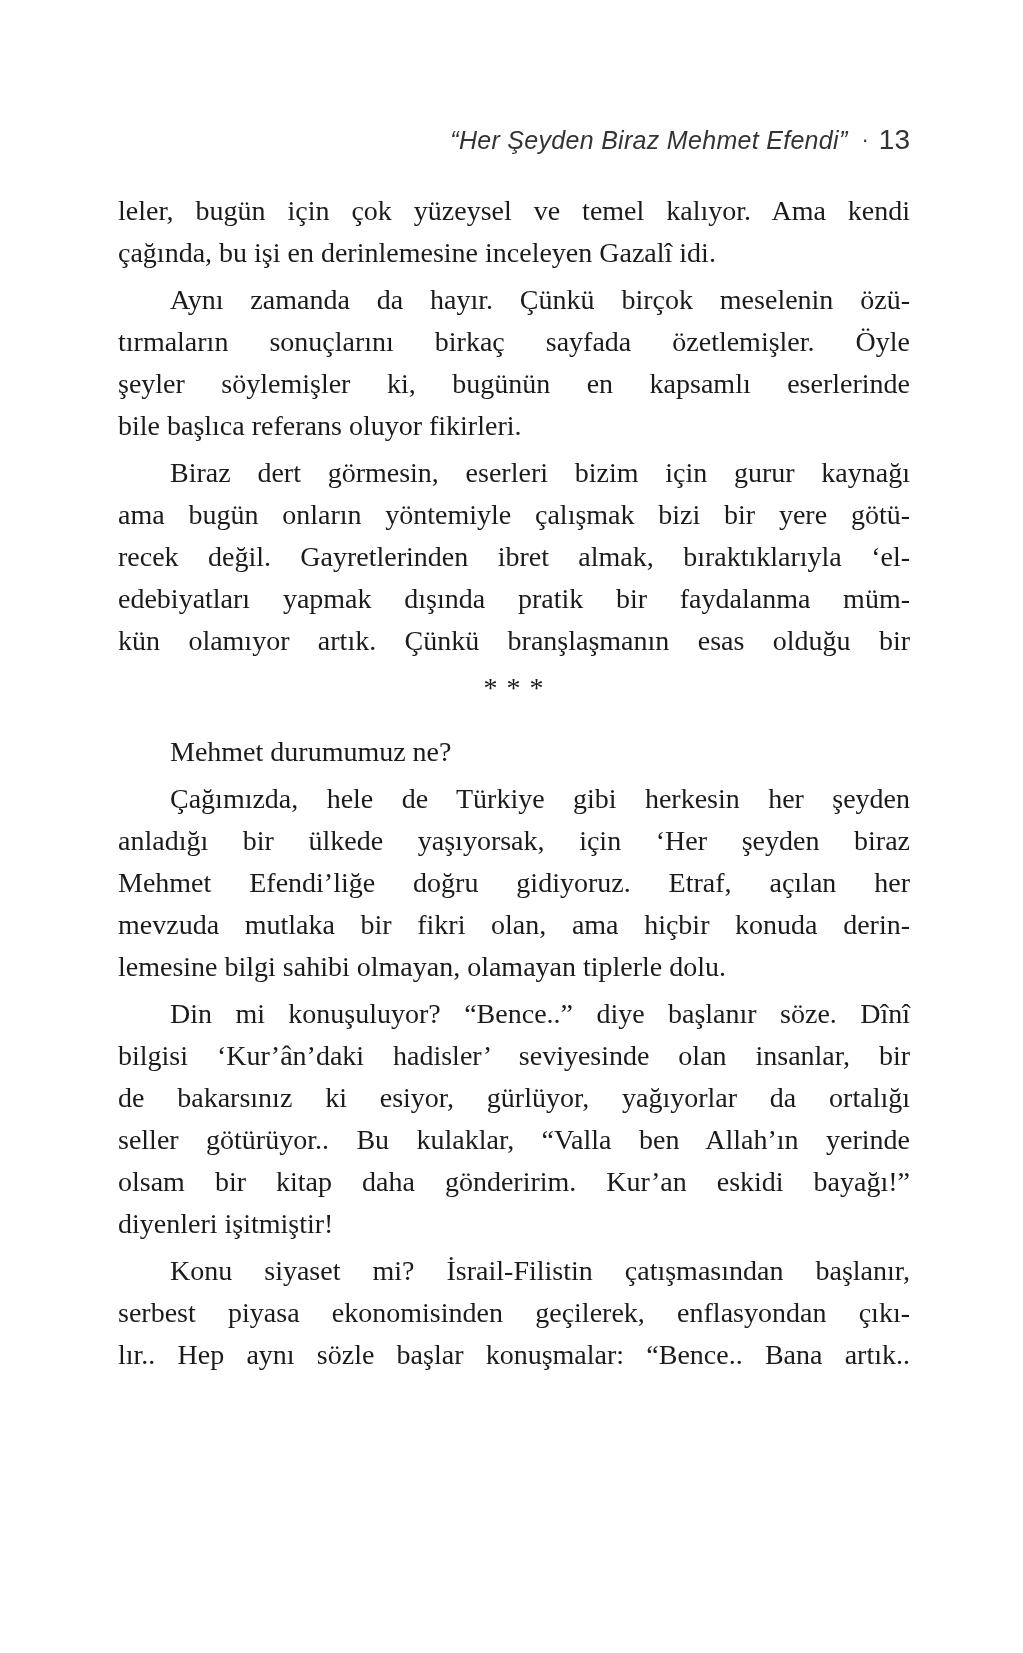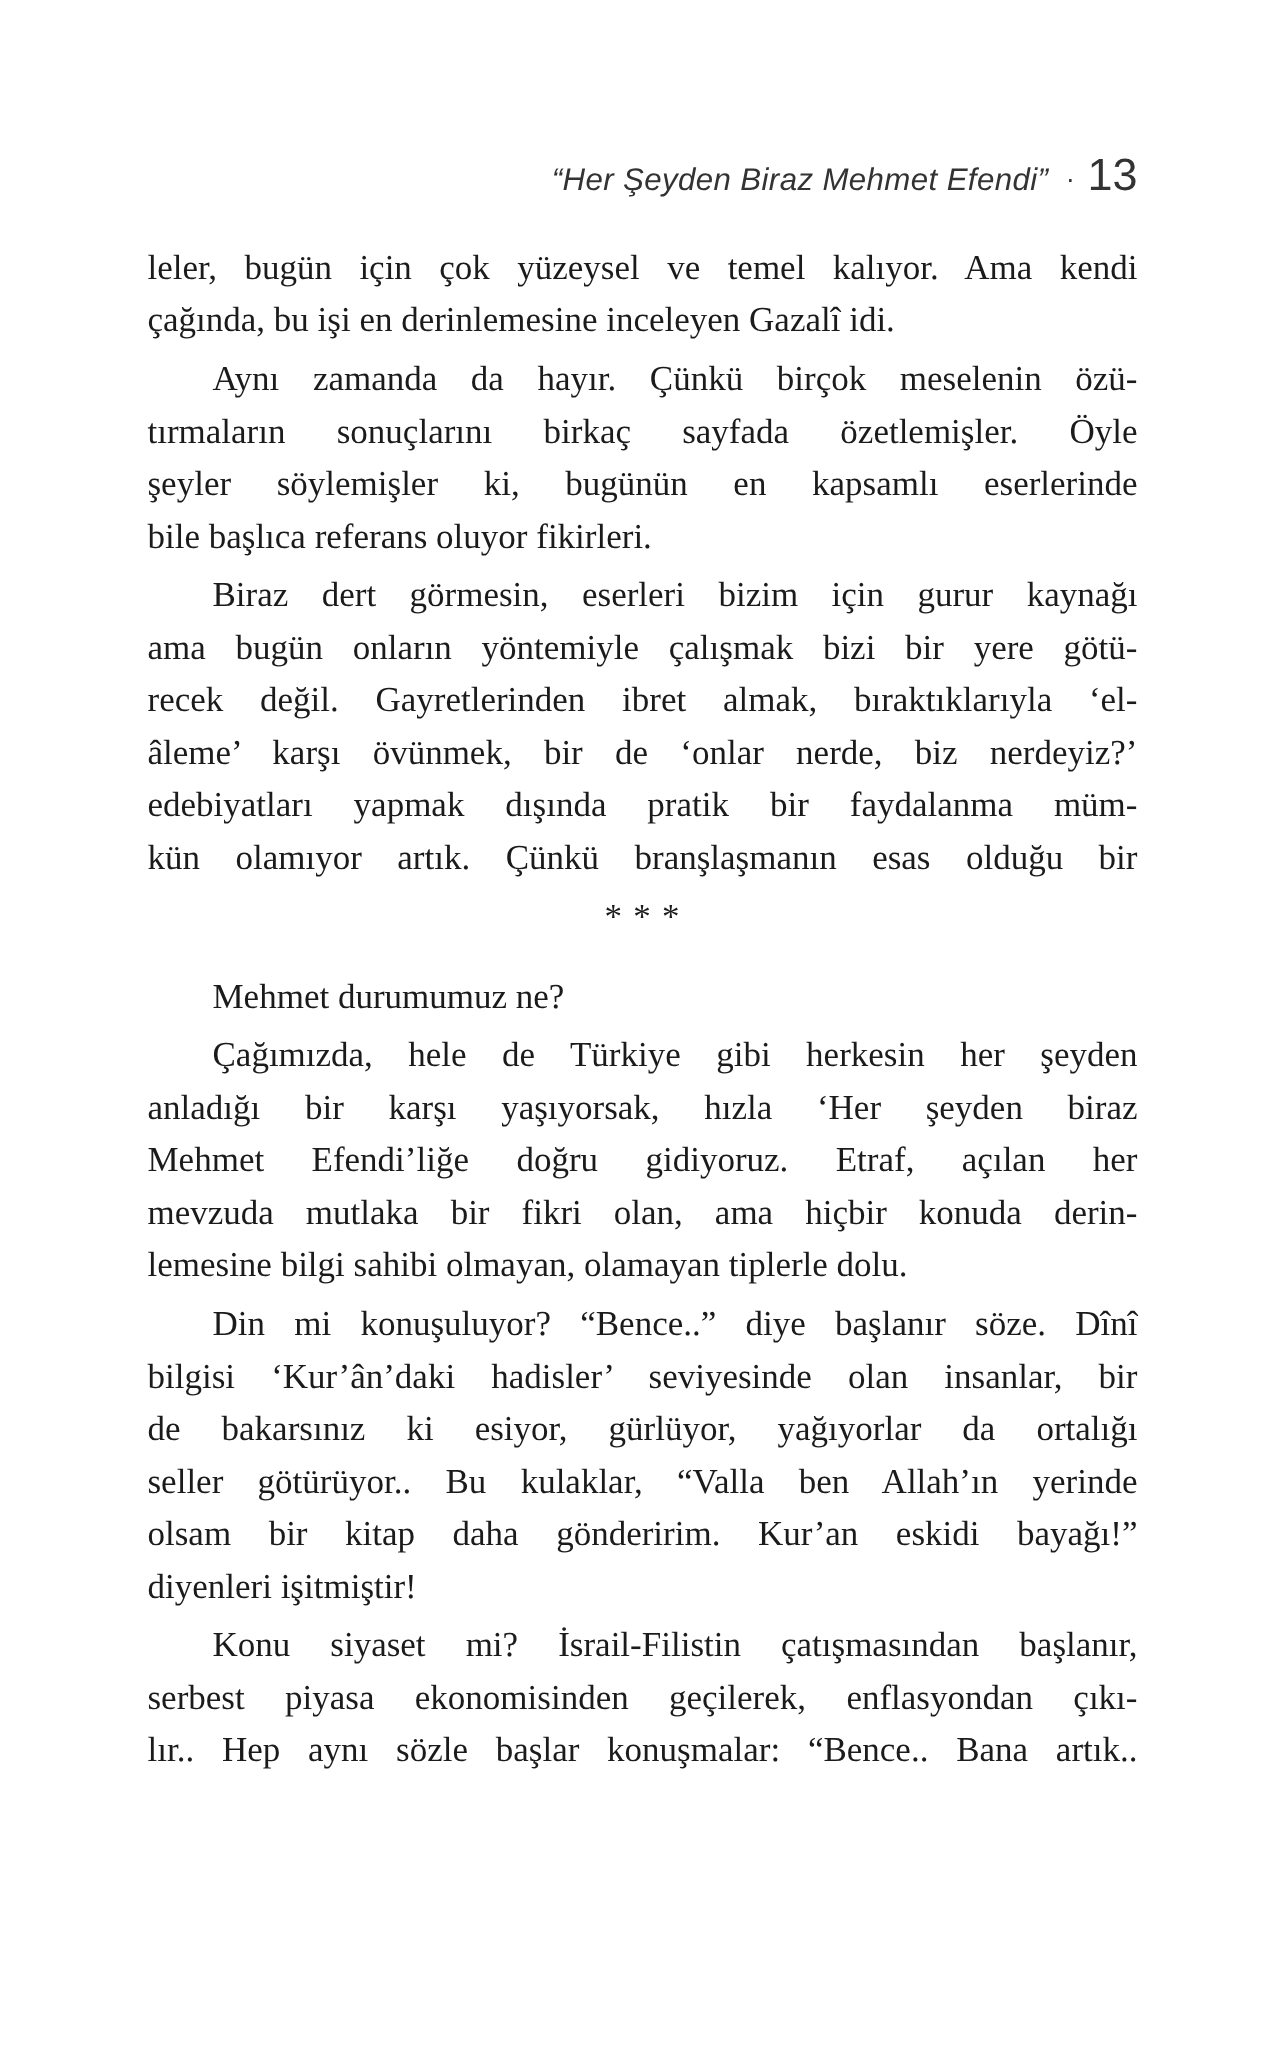--- a/index.html
+++ b/index.html
@@ -32,21 +32,21 @@
     font-style: italic;
     letter-spacing: 0.3px;
   }
   .rh-dot {
     display: inline-block;
     margin: 0 10px 0 14px;
     font-size: 22px;
     vertical-align: 2px;
   }
   .rh-num {
-    font-size: 36px;
+    font-size: 28px;
     font-style: normal;
   }
 
   .body-text {
     margin-top: 32px;
     font-size: 28px;
     line-height: 42px;
     color: var(--text);
   }
 
@@ -91,31 +91,30 @@
       <div class="paragraph">
         <div class="line indent">Aynı zamanda da hayır. Çünkü birçok meselenin özü-</div>
         <div class="line">tırmaların sonuçlarını birkaç sayfada özetlemişler. Öyle</div>
         <div class="line">şeyler söylemişler ki, bugünün en kapsamlı eserlerinde</div>
         <div class="line endline">bile başlıca referans oluyor fikirleri.</div>
       </div>
       <div class="paragraph">
         <div class="line indent">Biraz dert görmesin, eserleri bizim için gurur kaynağı</div>
         <div class="line">ama bugün onların yöntemiyle çalışmak bizi bir yere götü-</div>
         <div class="line">recek değil. Gayretlerinden ibret almak, bıraktıklarıyla ‘el-</div>
-        <div class="line">âleme’ karşı övünmek, bir de ‘onlar nerde, biz nerdeyiz?’</div>
         <div class="line">edebiyatları yapmak dışında pratik bir faydalanma müm-</div>
         <div class="line">kün olamıyor artık. Çünkü branşlaşmanın esas olduğu bir</div>
       </div>
       <div class="separator">* * *</div>
       <div class="paragraph">
         <div class="line indent endline">Mehmet durumumuz ne?</div>
       </div>
       <div class="paragraph">
         <div class="line indent">Çağımızda, hele de Türkiye gibi herkesin her şeyden</div>
-        <div class="line">anladığı bir karşı yaşıyorsak, hızla ‘Her şeyden biraz</div>
+        <div class="line">anladığı bir ülkede yaşıyorsak, için ‘Her şeyden biraz</div>
         <div class="line">Mehmet Efendi’liğe doğru gidiyoruz. Etraf, açılan her</div>
         <div class="line">mevzuda mutlaka bir fikri olan, ama hiçbir konuda derin-</div>
         <div class="line endline">lemesine bilgi sahibi olmayan, olamayan tiplerle dolu.</div>
       </div>
       <div class="paragraph">
         <div class="line indent">Din mi konuşuluyor? “Bence..” diye başlanır söze. Dînî</div>
         <div class="line">bilgisi ‘Kur’ân’daki hadisler’ seviyesinde olan insanlar, bir</div>
         <div class="line">de bakarsınız ki esiyor, gürlüyor, yağıyorlar da ortalığı</div>
         <div class="line">seller götürüyor.. Bu kulaklar, “Valla ben Allah’ın yerinde</div>
         <div class="line">olsam bir kitap daha gönderirim. Kur’an eskidi bayağı!”</div>

